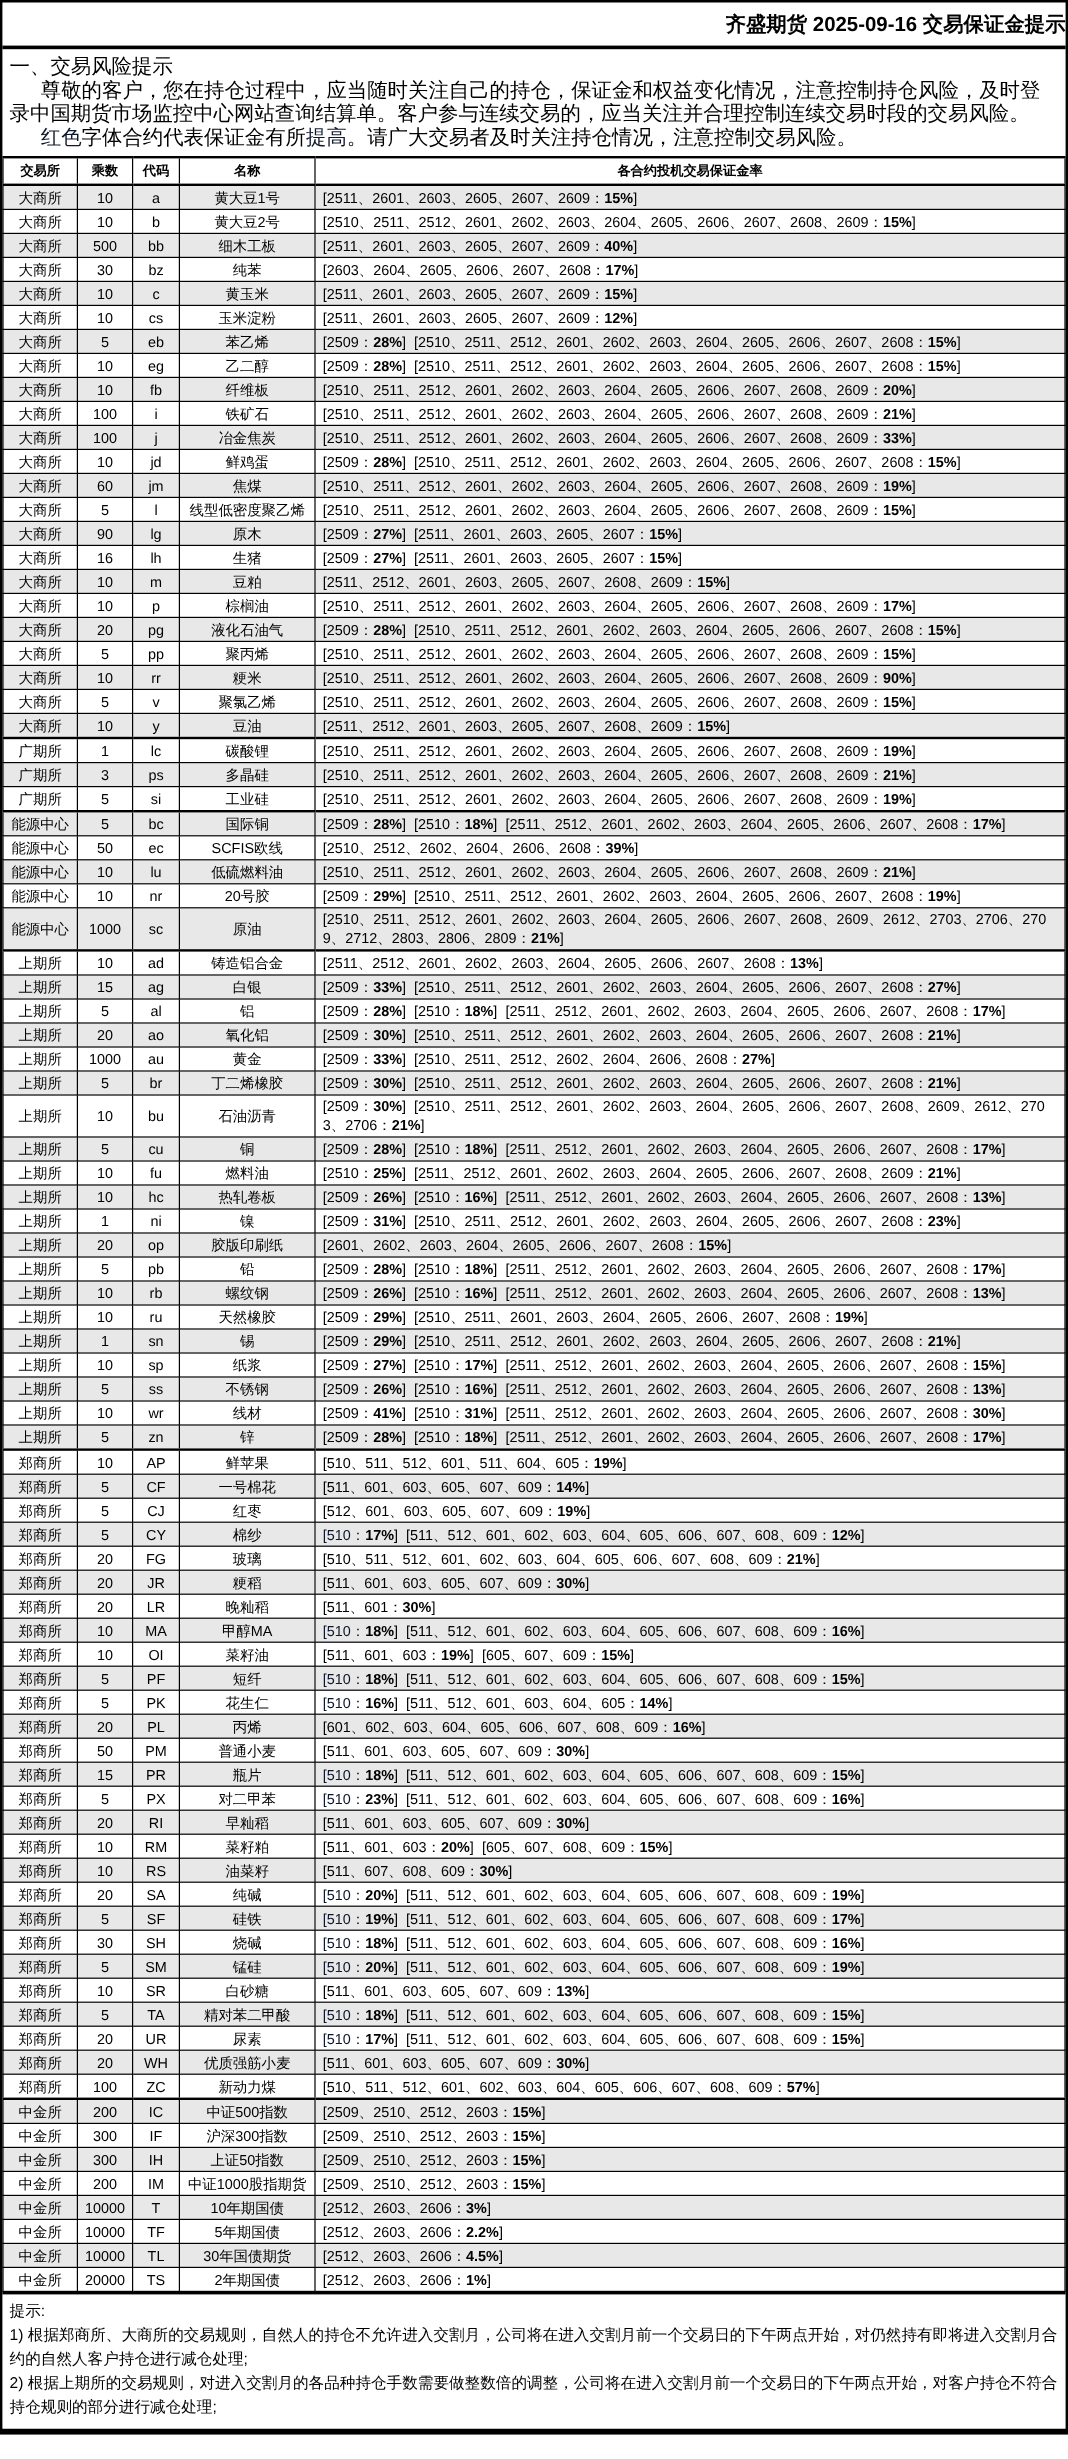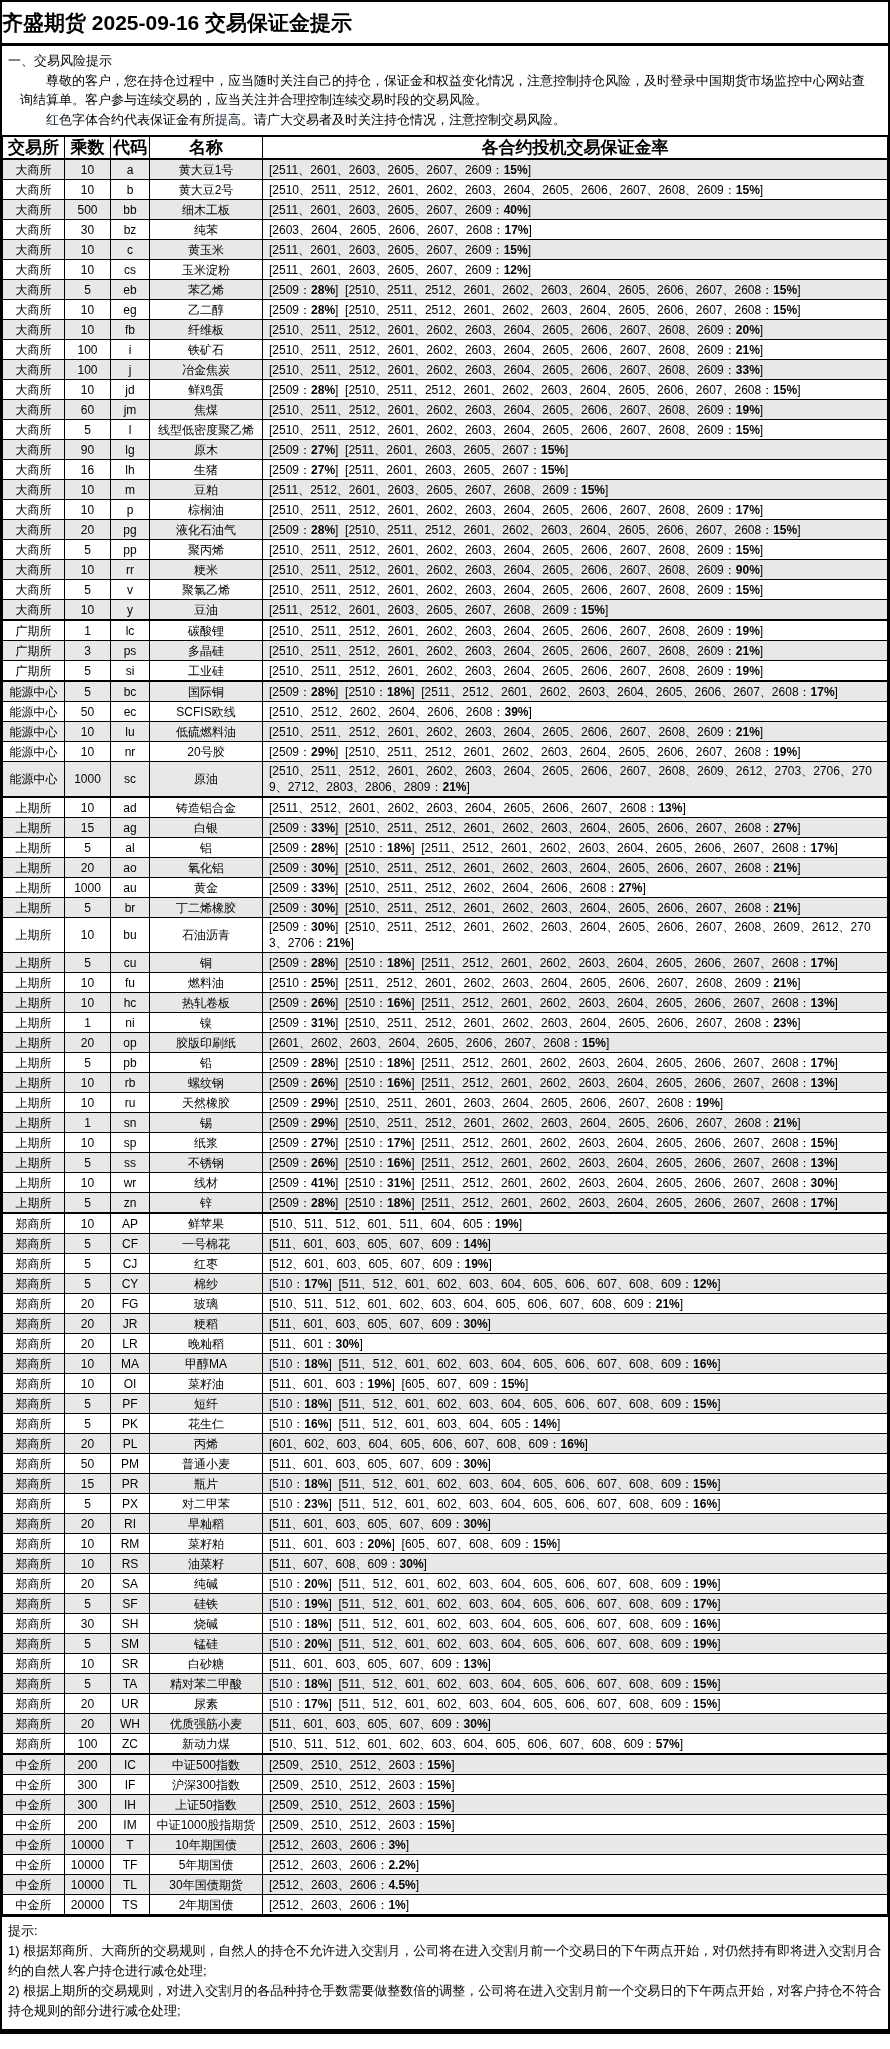--- a/index.html
+++ b/index.html
@@ -3,32 +3,32 @@
 <meta charset="utf-8">
 <style>
   html,body{margin:0;padding:0;background:#fff;}
   .page{
     width:890px;box-sizing:border-box;
     border:2px solid #000;border-bottom:5px solid #000;
     font-family:"Liberation Sans","DejaVu Sans",sans-serif;
     color:#000;background:#fff;
   }
   .title{
-    font-size:21px;font-weight:bold;text-align:left;
+    font-size:17px;font-weight:bold;text-align:right;
     padding:7px 0 6px 0;border-bottom:3px solid #000;
   }
-  .intro{font-size:13px;line-height:19px;padding:4px 6px 5px 6px;}
+  .intro{font-size:17px;line-height:19px;padding:4px 6px 5px 6px;}
   .intro .head{margin:1px 0;}
-  .intro .indent{text-indent:26px;margin:1px 12px;}
+  .intro .indent{text-indent:26px;margin:1px 0;}
   .red{color:#0f172a;}
   table{width:100%;border-collapse:collapse;table-layout:fixed;font-size:12px;}
   colgroup col.c0{width:62px;}colgroup col.c1{width:46px;}
   colgroup col.c2{width:39px;}colgroup col.c3{width:113px;}
   th,td{border:1px solid #000;padding:1px 2px;line-height:16px;overflow:hidden;}
-  th{font-weight:bold;text-align:center;font-size:17px;
+  th{font-weight:bold;text-align:center;font-size:11px;
      border-top:2px solid #000;border-bottom:2px solid #000;height:19px;}
   td{height:17px;text-align:center;}
   td.val{text-align:left;padding-left:6px;word-break:break-all;}
   tr.alt{background:#e8e8e8;}
   tr.grp td{border-top:2px solid #000;}
   .rate{font-weight:bold;}
   .footer{font-size:13px;line-height:20px;padding:4px 6px 8px 6px;border-top:2px solid #000;}
   .footer div{margin:0;}
 </style>
 </head>

